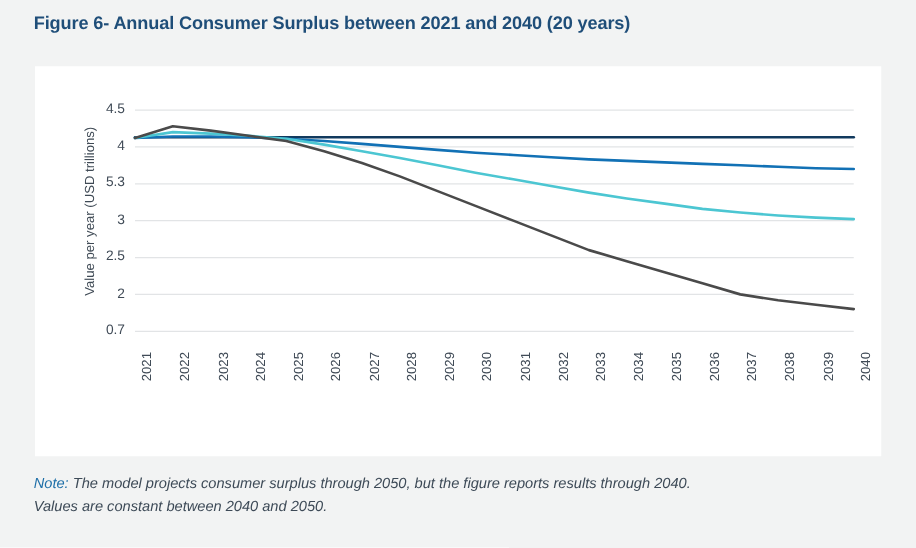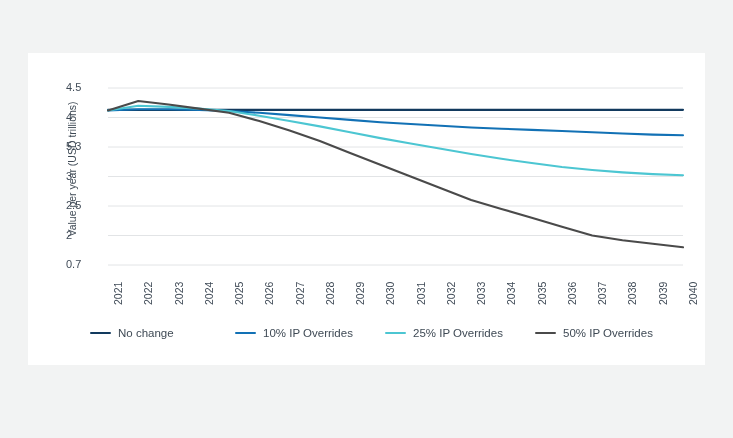--- a/index.html
+++ b/index.html
@@ -52,20 +52,21 @@
     width: 160px;
     text-align: center;
     transform: rotate(-90deg);
     font-size: 10.5px;
     color: #3f4a55;
     white-space: nowrap;
   }
   .y-tick-label {
     position: absolute;
     width: 34px;
+    text-align: right;
     font-size: 11px;
     color: #404b57;
     line-height: 11px;
   }
   .x-tick-label {
     position: absolute;
     font-size: 10.5px;
     color: #404b57;
     transform: rotate(-90deg);
     transform-origin: left top;
@@ -110,20 +111,21 @@
   .note-label {
     color: #1f6fa8;
     font-style: italic;
   }
 </style>
 </head>
 <body>
 
 <div id="root">
 
+  <div id="figure-title">Figure 6- Annual Consumer Surplus between 2021 and 2040 (20 years)</div>
 
   <div id="chart-card">
     <div id="plot-wrap">
 
       <div id="y-axis-title">Value per year (USD trillions)</div>
 
       <div id="y-ticks">
           <div class="y-tick-label" style="left: 38px; top: 206px;">0.7</div>
           <div class="y-tick-label" style="left: 38px; top: 176.5px;">2</div>
           <div class="y-tick-label" style="left: 38px; top: 147px;">2.5</div>
@@ -162,36 +164,22 @@
           <line x1="80" x2="655" y1="123.5" y2="123.5" stroke="#e2e4e6" stroke-width="1"></line>
           <line x1="80" x2="655" y1="94" y2="94" stroke="#e2e4e6" stroke-width="1"></line>
           <line x1="80" x2="655" y1="64.5" y2="64.5" stroke="#e2e4e6" stroke-width="1"></line>
           <line x1="80" x2="655" y1="35" y2="35" stroke="#e2e4e6" stroke-width="1"></line>
           <path d="M80.00 56.83 L110.26 56.83 L140.53 56.83 L170.79 56.83 L201.05 56.83 L231.32 56.83 L261.58 56.83 L291.84 56.83 L322.11 56.83 L352.37 56.83 L382.63 56.83 L412.89 56.83 L443.16 56.83 L473.42 56.83 L503.68 56.83 L533.95 56.83 L564.21 56.83 L594.47 56.83 L624.74 56.83 L655.00 56.83" fill="none" stroke="#123a5e" stroke-width="2.1" stroke-linejoin="round" stroke-linecap="round"></path>
           <path d="M80.00 57.42 L110.26 56.24 L140.53 56.24 L170.79 56.83 L201.05 58.01 L231.32 59.78 L261.58 62.14 L291.84 64.50 L322.11 66.86 L352.37 69.22 L382.63 70.99 L412.89 72.76 L443.16 74.53 L473.42 75.71 L503.68 76.89 L533.95 78.07 L564.21 79.25 L594.47 80.43 L624.74 81.61 L655.00 82.20" fill="none" stroke="#1271b5" stroke-width="2.1" stroke-linejoin="round" stroke-linecap="round"></path>
           <path d="M80.00 57.42 L110.26 52.70 L140.53 53.88 L170.79 55.65 L201.05 58.01 L231.32 62.73 L261.58 68.04 L291.84 73.35 L322.11 79.25 L352.37 85.15 L382.63 90.46 L412.89 95.77 L443.16 101.08 L473.42 105.80 L503.68 109.93 L533.95 114.06 L564.21 117.01 L594.47 119.37 L624.74 121.14 L655.00 122.32" fill="none" stroke="#4cc6d2" stroke-width="2.1" stroke-linejoin="round" stroke-linecap="round"></path>
           <path d="M80.00 57.42 L110.26 47.98 L140.53 51.52 L170.79 55.65 L201.05 59.78 L231.32 68.04 L261.58 77.48 L291.84 88.10 L322.11 99.90 L352.37 111.70 L382.63 123.50 L412.89 135.30 L443.16 147.10 L473.42 155.95 L503.68 164.80 L533.95 173.65 L564.21 182.50 L594.47 187.22 L624.74 190.76 L655.00 194.30" fill="none" stroke="#4a4a4a" stroke-width="2.1" stroke-linejoin="round" stroke-linecap="round"></path>
         </svg>
 
-      <div id="legend">
-          <div class="legend-item" style="left: 0px;">
-            <span class="legend-swatch" style="background: rgb(18, 58, 94);"></span>
-            <span class="legend-text">No change</span>
-          </div>
-          <div class="legend-item" style="left: 145px;">
-            <span class="legend-swatch" style="background: rgb(18, 113, 181);"></span>
-            <span class="legend-text">10% IP Overrides</span>
-          </div>
-          <div class="legend-item" style="left: 295px;">
-            <span class="legend-swatch" style="background: rgb(76, 198, 210);"></span>
-            <span class="legend-text">25% IP Overrides</span>
-          </div>
-          <div class="legend-item" style="left: 445px;">
-            <span class="legend-swatch" style="background: rgb(74, 74, 74);"></span>
-            <span class="legend-text">50% IP Overrides</span>
-          </div>
-        </div>
 
     </div>
   </div>
 
+  <div id="note-block">
+    <span class="note-label">Note:</span><span> The model projects consumer surplus through 2050, but the figure reports results through 2040.</span><br>
+    <span>Values are constant between 2040 and 2050.</span>
+  </div>
 
 </div>
 
 </body></html>

